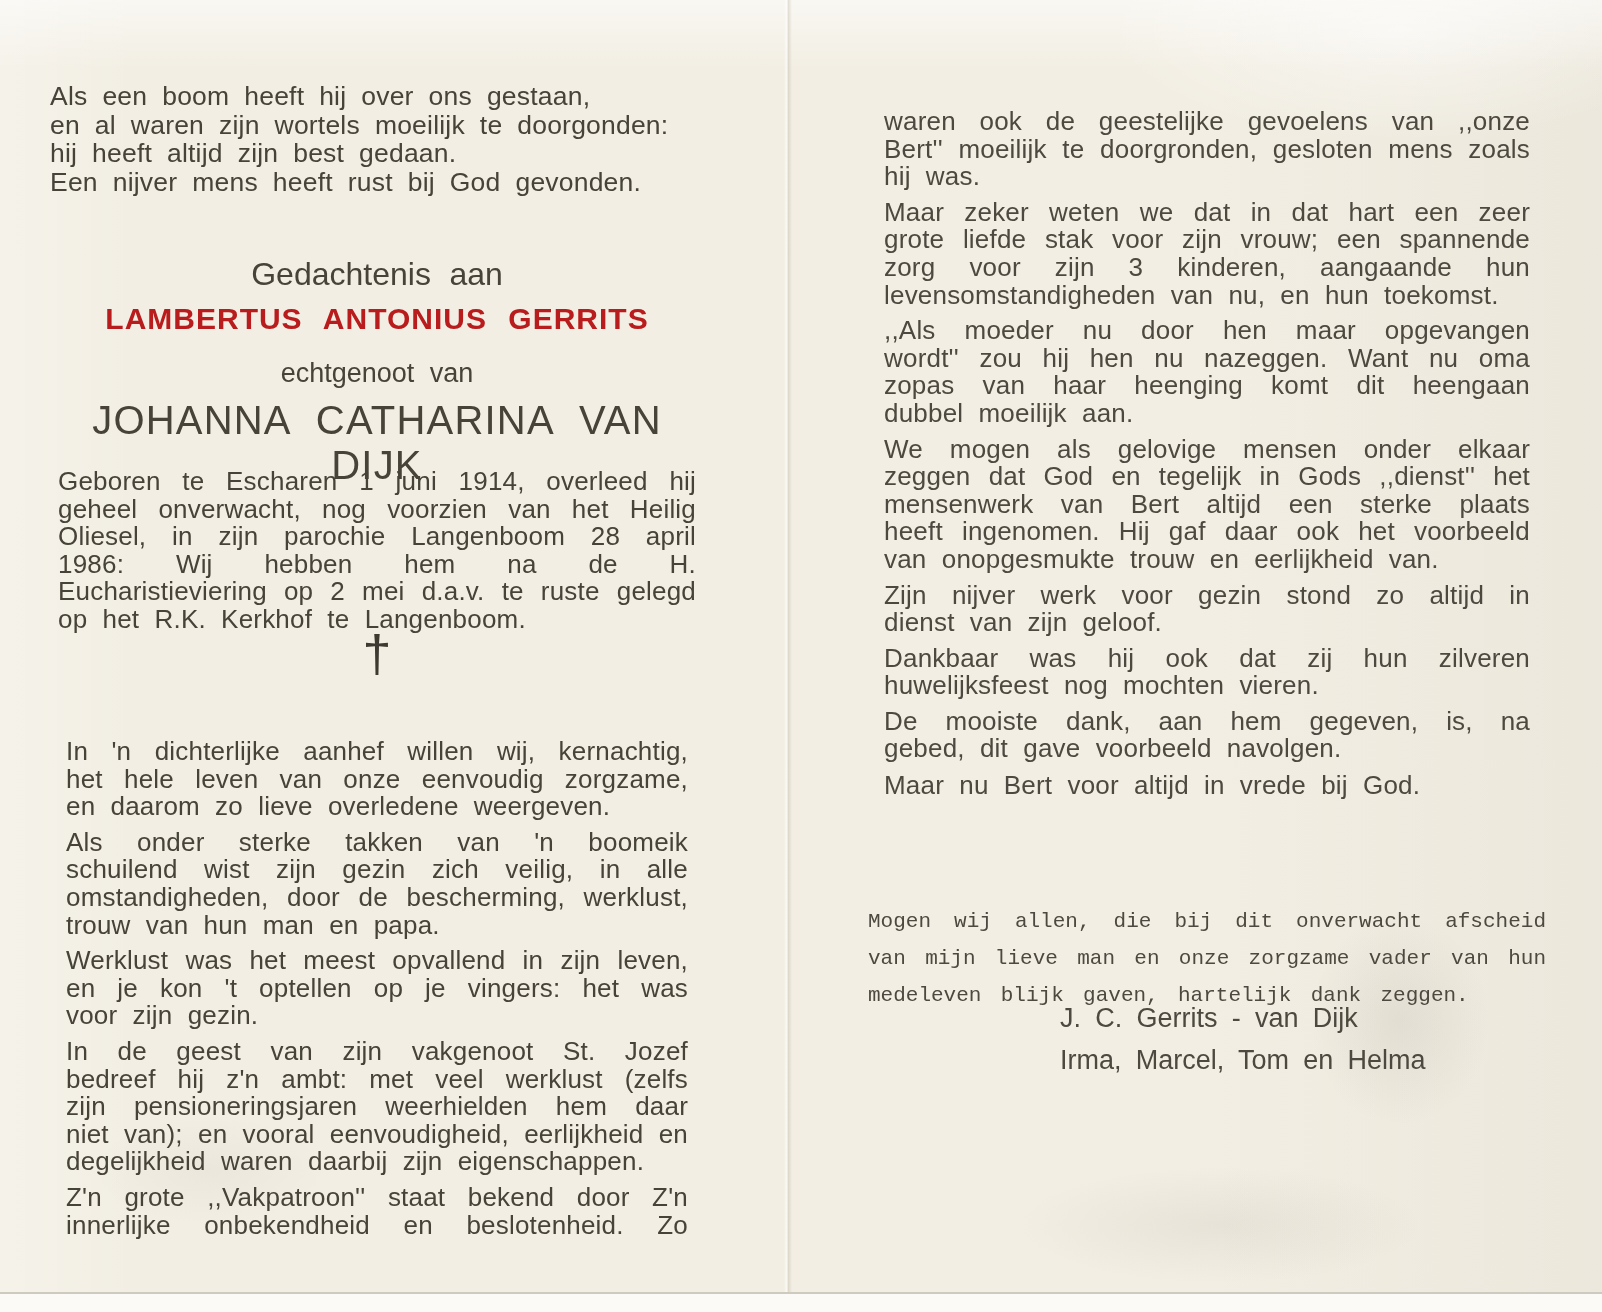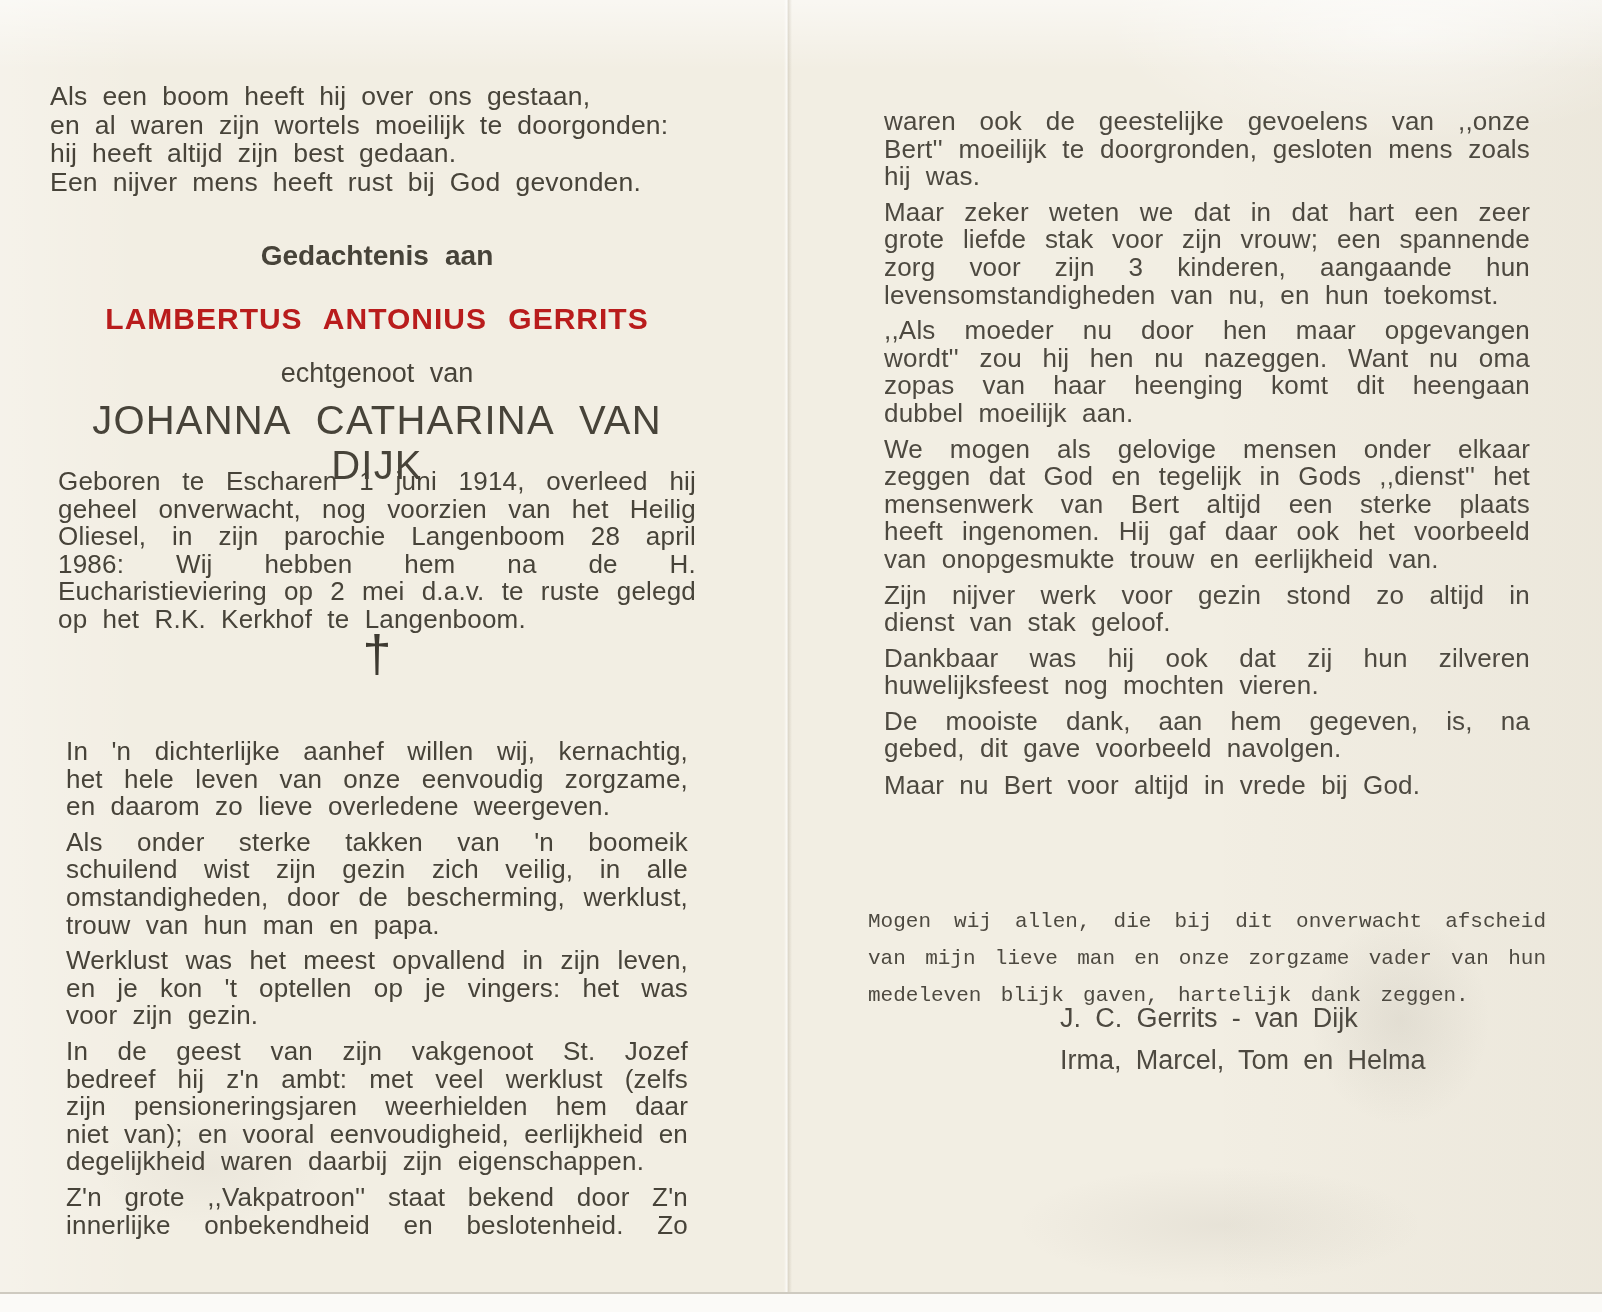--- a/index.html
+++ b/index.html
@@ -45,21 +45,21 @@
   .page-left{left:50px;width:654px;}
   .page-right{left:868px;width:678px;color:#4d4940;}
 
   .blk{position:absolute;left:0;right:0;}
   .prose, .prose p{
     font-size:26px;line-height:27.6px;letter-spacing:0.2px;word-spacing:0.30em;
     text-align:justify;margin:8px;
   }
   .poem{top:82px;font-size:26.5px;line-height:28.6px;word-spacing:0.28em;letter-spacing:0.2px;}
   .centered{text-align:center;}
-  .intro{top:240px;font-size:28px;word-spacing:0.3em;font-weight:bold;}
+  .intro{top:256px;font-size:32px;word-spacing:0.3em;}
   .deceased{top:302px;font-size:30px;font-weight:bold;letter-spacing:1px;word-spacing:0.4em;color:#b91c1c;}
   .spouse-intro{top:358px;font-size:27px;word-spacing:0.3em;}
   .spouse-name{top:398px;font-size:40px;letter-spacing:1.2px;word-spacing:0.35em;}
   .life{top:460px;}
   .cross{top:624px;font-size:52px;font-weight:400;color:#3e3a31;}
   .eulogy-left{top:722px;}
   .eulogy-left p:last-child{text-align-last:justify;}
   .eulogy-right{top:92px;}
   .closing{margin-top:9px !important;text-align:left !important;}
   .thanks{top:903px;font-size:21px;line-height:37px;word-spacing:0.32em;text-align:justify;font-family:Liberation Mono, monospace;}
@@ -104,21 +104,21 @@
       </div>
   </div>
 
   <div class="page page-right">
     <div class="blk prose eulogy-right">
       <div>
           <p>waren ook de geestelijke gevoelens van ,,onze Bert'' moeilijk te doorgronden, gesloten mens zoals hij was.</p>
           <p>Maar zeker weten we dat in dat hart een zeer grote liefde stak voor zijn vrouw; een spannende zorg voor zijn 3 kinderen, aangaande hun levensomstandigheden van nu, en hun toekomst.</p>
           <p>,,Als moeder nu door hen maar opgevangen wordt'' zou hij hen nu nazeggen. Want nu oma zopas van haar heenging komt dit heengaan dubbel moeilijk aan.</p>
           <p>We mogen als gelovige mensen onder elkaar zeggen dat God en tegelijk in Gods ,,dienst'' het mensenwerk van Bert altijd een sterke plaats heeft ingenomen. Hij gaf daar ook het voorbeeld van onopgesmukte trouw en eerlijkheid van.</p>
-          <p>Zijn nijver werk voor gezin stond zo altijd in dienst van stak geloof.</p>
+          <p>Zijn nijver werk voor gezin stond zo altijd in dienst van zijn geloof.</p>
           <p>Dankbaar was hij ook dat zij hun zilveren huwelijksfeest nog mochten vieren.</p>
           <p>De mooiste dank, aan hem gegeven, is, na gebed, dit gave voorbeeld navolgen.</p>
         </div>
       <p class="closing">Maar nu Bert voor altijd in vrede bij God.</p>
     </div>
 
     <div class="blk thanks">Mogen wij allen, die bij dit onverwacht afscheid van mijn lieve man en onze zorgzame vader van hun medeleven blijk gaven, hartelijk dank zeggen.</div>
 
     <div class="blk signatures">
         <div>J. C. Gerrits - van Dijk</div>

